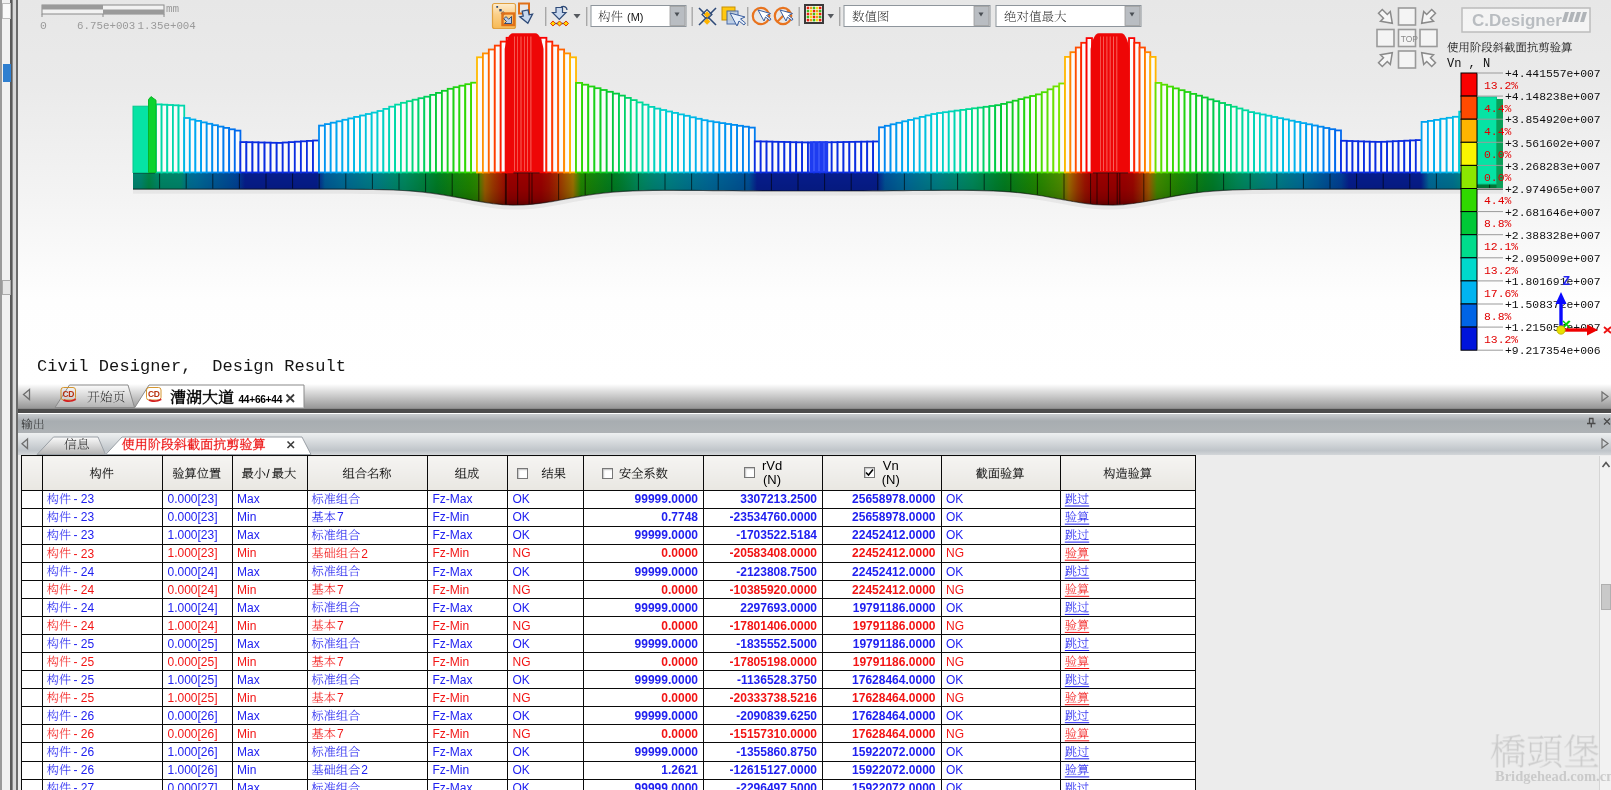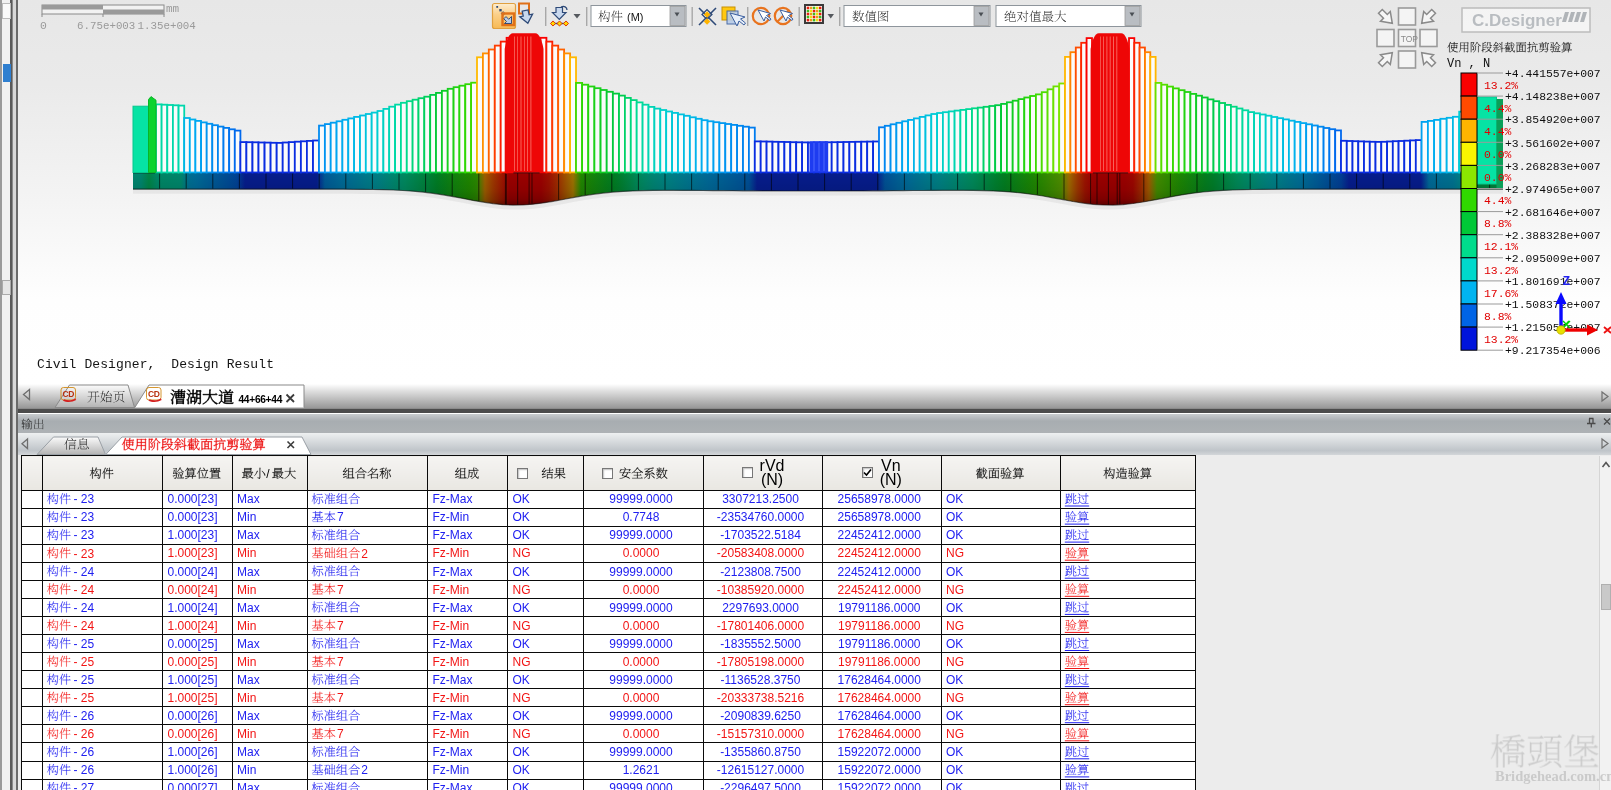--- a/index.html
+++ b/index.html
@@ -6,36 +6,36 @@
 #viewport { position:absolute; left:12px; top:0; width:1599px; height:383px;
   background:linear-gradient(180deg,#e7e7e7 0%,#eaeaea 22%,#f3f3f3 50%,#fefefe 78%,#ffffff 100%); }
 #railL { position:absolute; left:0; top:0; width:12px; height:790px; background:#f1f1f1;
   border-left:2px solid #9a9a9a; border-right:2px solid #5a5a5a; z-index:60; }
 #railL .blue { position:absolute; left:1px; top:64px; width:8px; height:18px; background:#2f7fd0; }
 #railL .btn  { position:absolute; left:0px; top:280px; width:9px; height:15px; background:#e6e6e6; border:1px solid #aaa; }
 #railL .wtop { position:absolute; left:0px; top:3px; width:9px; height:16px; background:#fafafa; border:1px solid #bbb; }
 #grv { position:absolute; left:12px; top:0; width:6px; height:790px; z-index:59;
   background:linear-gradient(90deg,#8a8a8a 0 1px,#d8d8d8 1px 4px,#6a6a6a 4px 6px); }
 #civil { position:absolute; left:37px; top:357px; font-family:"Liberation Mono",monospace;
-  font-size:13px; color:#141414; z-index:10; letter-spacing:0.1px; white-space:pre;}
+  font-size:17px; color:#141414; z-index:10; letter-spacing:0.1px; white-space:pre;}
 #outbg { position:absolute; left:18px; top:455px; width:1593px; height:335px; background:#ececec; z-index:8; }
 #tblwrap { position:absolute; left:0; top:0; width:1611px; height:790px; overflow:hidden; z-index:15; }
 #tbl { position:absolute; left:21px; top:455px; border-collapse:collapse; table-layout:fixed;
   width:1174px; background:#fff; border:1.5px solid #000; }
 #tbl td { border:1.2px solid #0a0a0a; font-size:12px; vertical-align:middle; overflow:hidden;
   white-space:nowrap; height:18.06px; padding:0; }
 #tbl tr.hd td { height:34.8px; background:linear-gradient(#f5f4f2,#e9e7e2); text-align:center; }
-#tbl .h2 { display:inline-block; text-align:center; line-height:13.5px; font-size:16px; vertical-align:middle; }
+#tbl .h2 { display:inline-block; text-align:center; line-height:13.5px; font-size:13px; vertical-align:middle; }
 #tbl .cb { display:inline-block; width:11px; height:11px; background:#fff; border:1px solid #777;
   box-shadow:inset 1px 1px 1.5px rgba(0,0,0,0.25); vertical-align:middle; margin-right:7px; position:relative;}
 #tbl .cb svg { position:absolute; left:0; top:0; }
 #tbl tr.b td { color:#2020f0; }
 #tbl tr.r td { color:#f21414; }
 .lt { text-align:left; padding-left:4.5px; }
-.rt { text-align:center; padding-right:5px; }
+.rt { text-align:right; padding-right:5px;font-weight:bold; }
 #vsb { position:absolute; left:1599px; top:456px; width:12px; height:334px; background:#f2f2f2;
   border-left:1px solid #d5d5d5; z-index:30; }
 #vsb .th { position:absolute; left:1px; top:128px; width:10px; height:26px; background:#c9c9c9; border:1px solid #b0b0b0; }
 </style></head>
 <body>
 <div id="viewport"></div>
 <div id="outbg"></div>
 <svg width="1611" height="790" style="position:absolute;left:0;top:0;z-index:5" font-family="Liberation Sans, sans-serif">
     <defs>
       <linearGradient id="deckg" gradientUnits="userSpaceOnUse" x1="133" y1="0" x2="1503" y2="0">

